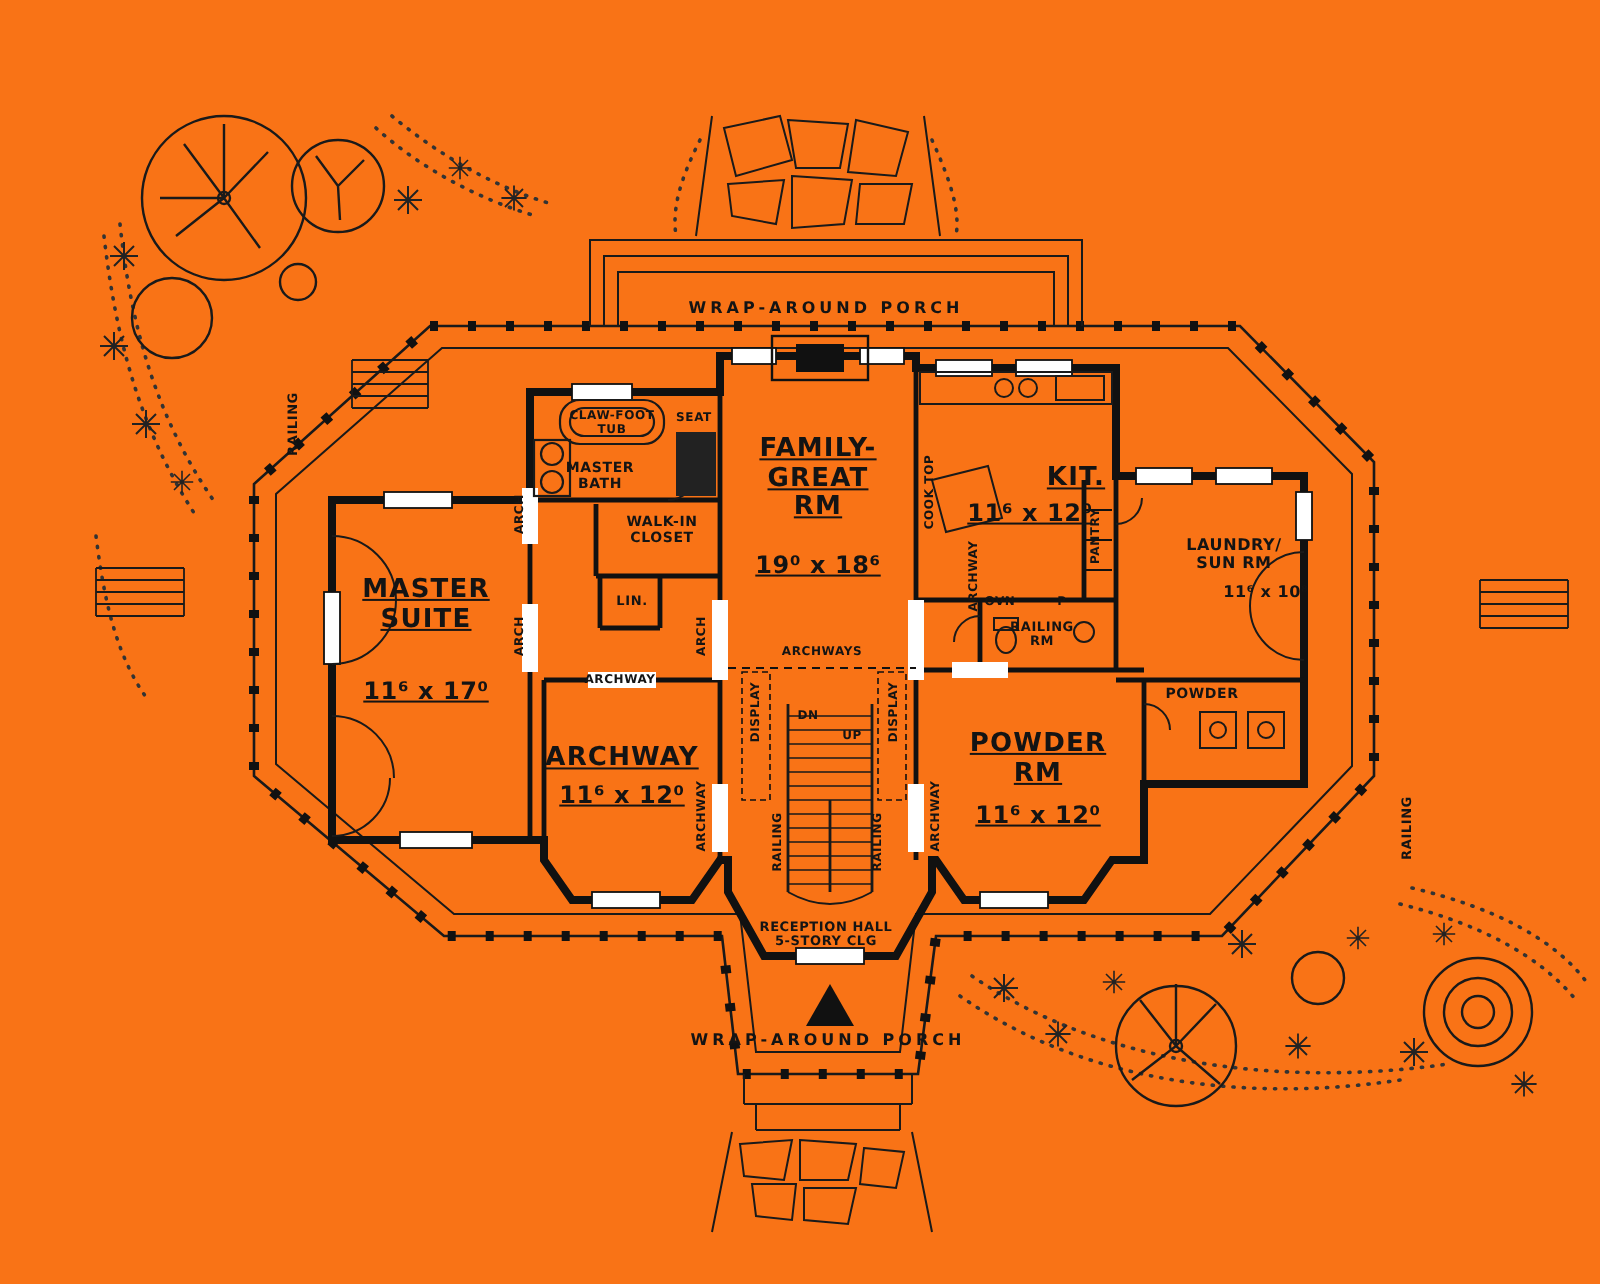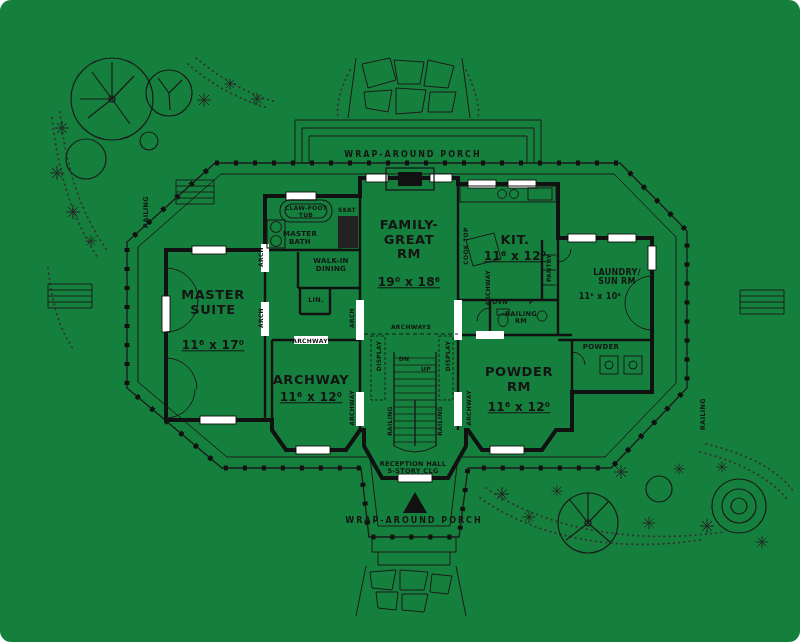--- a/index.html
+++ b/index.html
@@ -1,22 +1,22 @@
 <!DOCTYPE html>
 <html><head>
 <meta charset="utf-8">
 <style>
   html,body{margin:0;padding:0;background:#fff;}
-  .plan{position:relative;width:800px;height:642px;background:#15803d;overflow:hidden;
-        font-family:"DejaVu Sans",sans-serif;border-radius:11px;}
+  .plan{position:relative;width:800px;height:642px;background:#f97316;overflow:hidden;
+        font-family:"DejaVu Sans",sans-serif;}
   .plan svg{position:absolute;left:0;top:0;}
   .lbl{position:absolute;transform:translate(-50%,-50%);color:#141414;text-align:center;
        white-space:pre-line;line-height:1.12;font-weight:bold;letter-spacing:.3px;}
   .rot{transform:translate(-50%,-50%) rotate(-90deg);}
-  .s13{font-size:13px;letter-spacing:.6px;}
+  .s13{font-size:13px;letter-spacing:.6px;text-decoration:underline;}
   .s10{font-size:12px;text-decoration:underline;}
   .s8{font-size:8px;}
   .s7{font-size:7px;}
   .s6{font-size:6.5px;}
   .s5{font-size:6px;}
   .sp{letter-spacing:2px;}
 </style>
 </head>
 <body>
 
@@ -229,34 +229,34 @@
 
 <div class="lbl rot s6" style="left:147px;top:212px">RAILING</div>
 <div class="lbl rot s6" style="left:704px;top:414px">RAILING</div>
 
 <div class="lbl s5" style="left:306px;top:212px">CLAW-FOOT
 TUB</div>
 <div class="lbl s7" style="left:300px;top:239px">MASTER
 BATH</div>
 <div class="lbl s5" style="left:347px;top:210px">SEAT</div>
 <div class="lbl s7" style="left:331px;top:266px">WALK-IN
-DINING</div>
+CLOSET</div>
 <div class="lbl s6" style="left:316px;top:301px">LIN.</div>
 
 <div class="lbl s13" style="left:409px;top:240px">FAMILY-
 GREAT
 RM</div>
 <div class="lbl s10" style="left:409px;top:283px">19⁰ x 18⁶</div>
 
-<div class="lbl s13" style="left:515px;top:240px">KIT.</div>
+<div class="lbl s13" style="left:538px;top:240px">KIT.</div>
 <div class="lbl s10" style="left:515px;top:257px">11⁶ x 12⁰</div>
 
 <div class="lbl s8" style="left:617px;top:278px">LAUNDRY/
 SUN RM</div>
-<div class="lbl s8" style="left:600px;top:297px">11⁶ x 10⁸</div>
+<div class="lbl s8" style="left:633px;top:297px">11⁶ x 10⁸</div>
 
 <div class="lbl s13" style="left:213px;top:303px">MASTER
 SUITE</div>
 <div class="lbl s10" style="left:213px;top:346px">11⁶ x 17⁰</div>
 
 <div class="lbl rot s5" style="left:261px;top:257px">ARCH</div>
 <div class="lbl rot s5" style="left:261px;top:318px">ARCH</div>
 <div class="lbl rot s5" style="left:352px;top:318px">ARCH</div>
 
 <div class="lbl s5" style="left:310px;top:341px">ARCHWAY</div>

